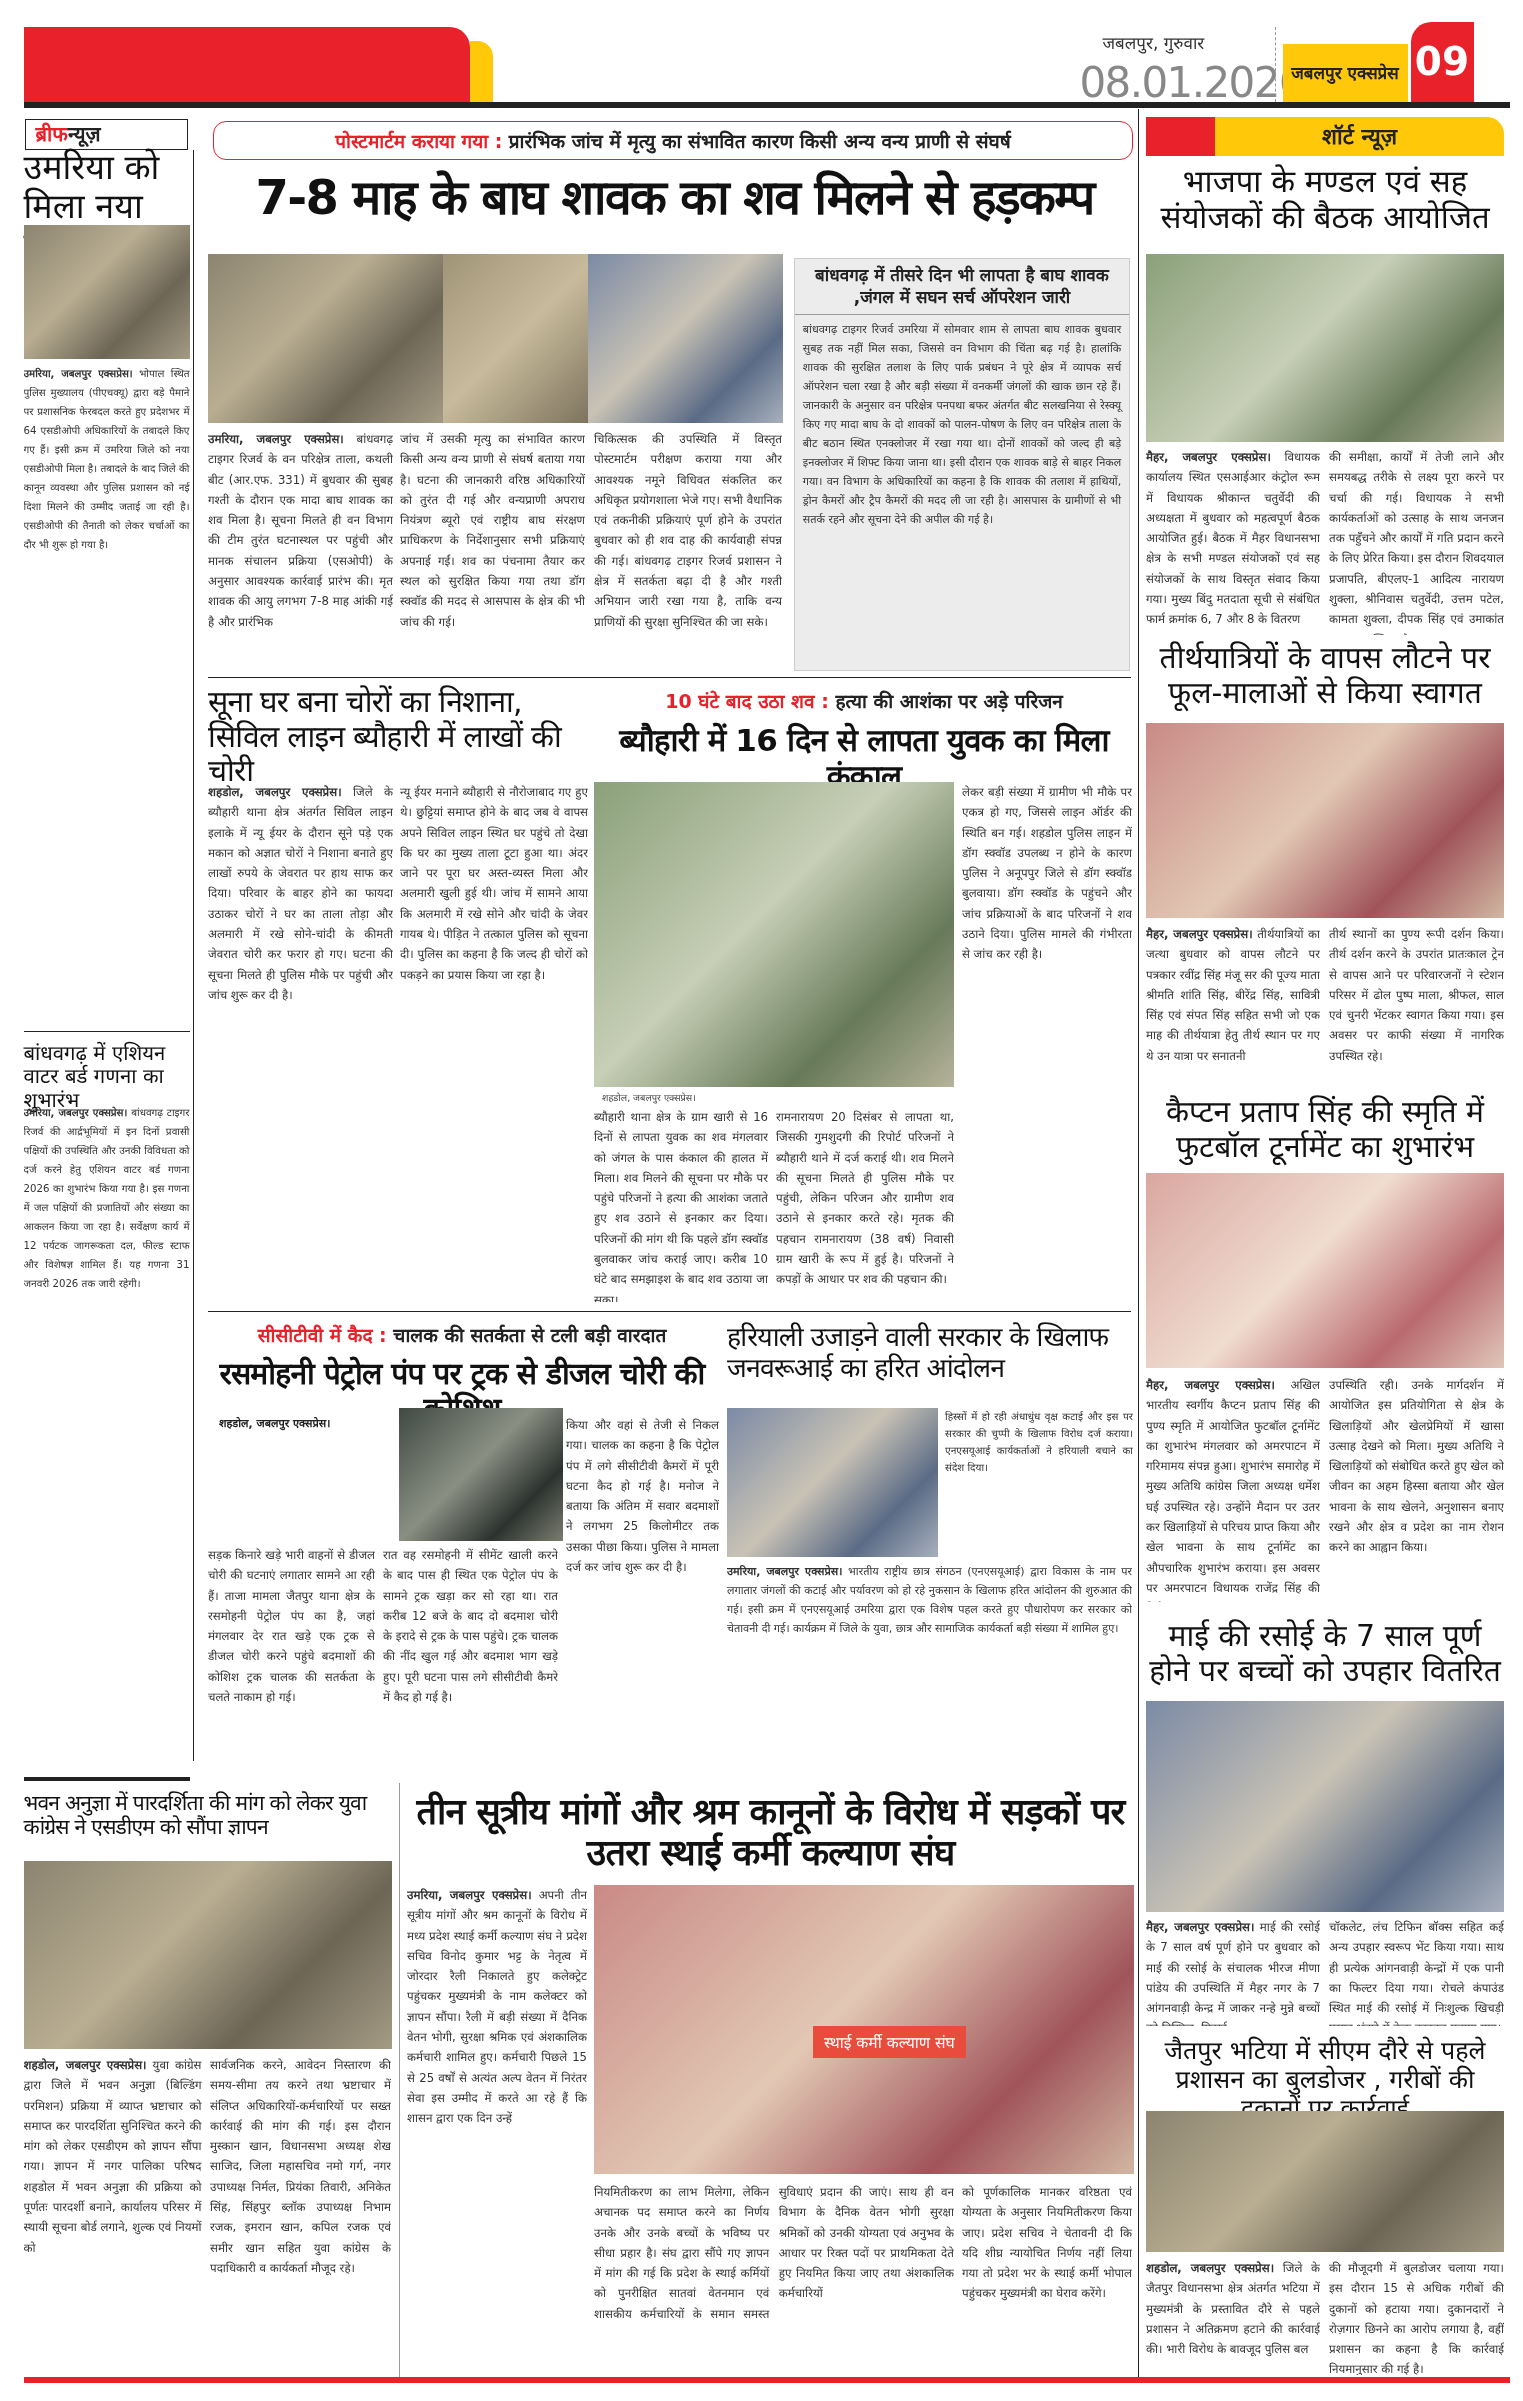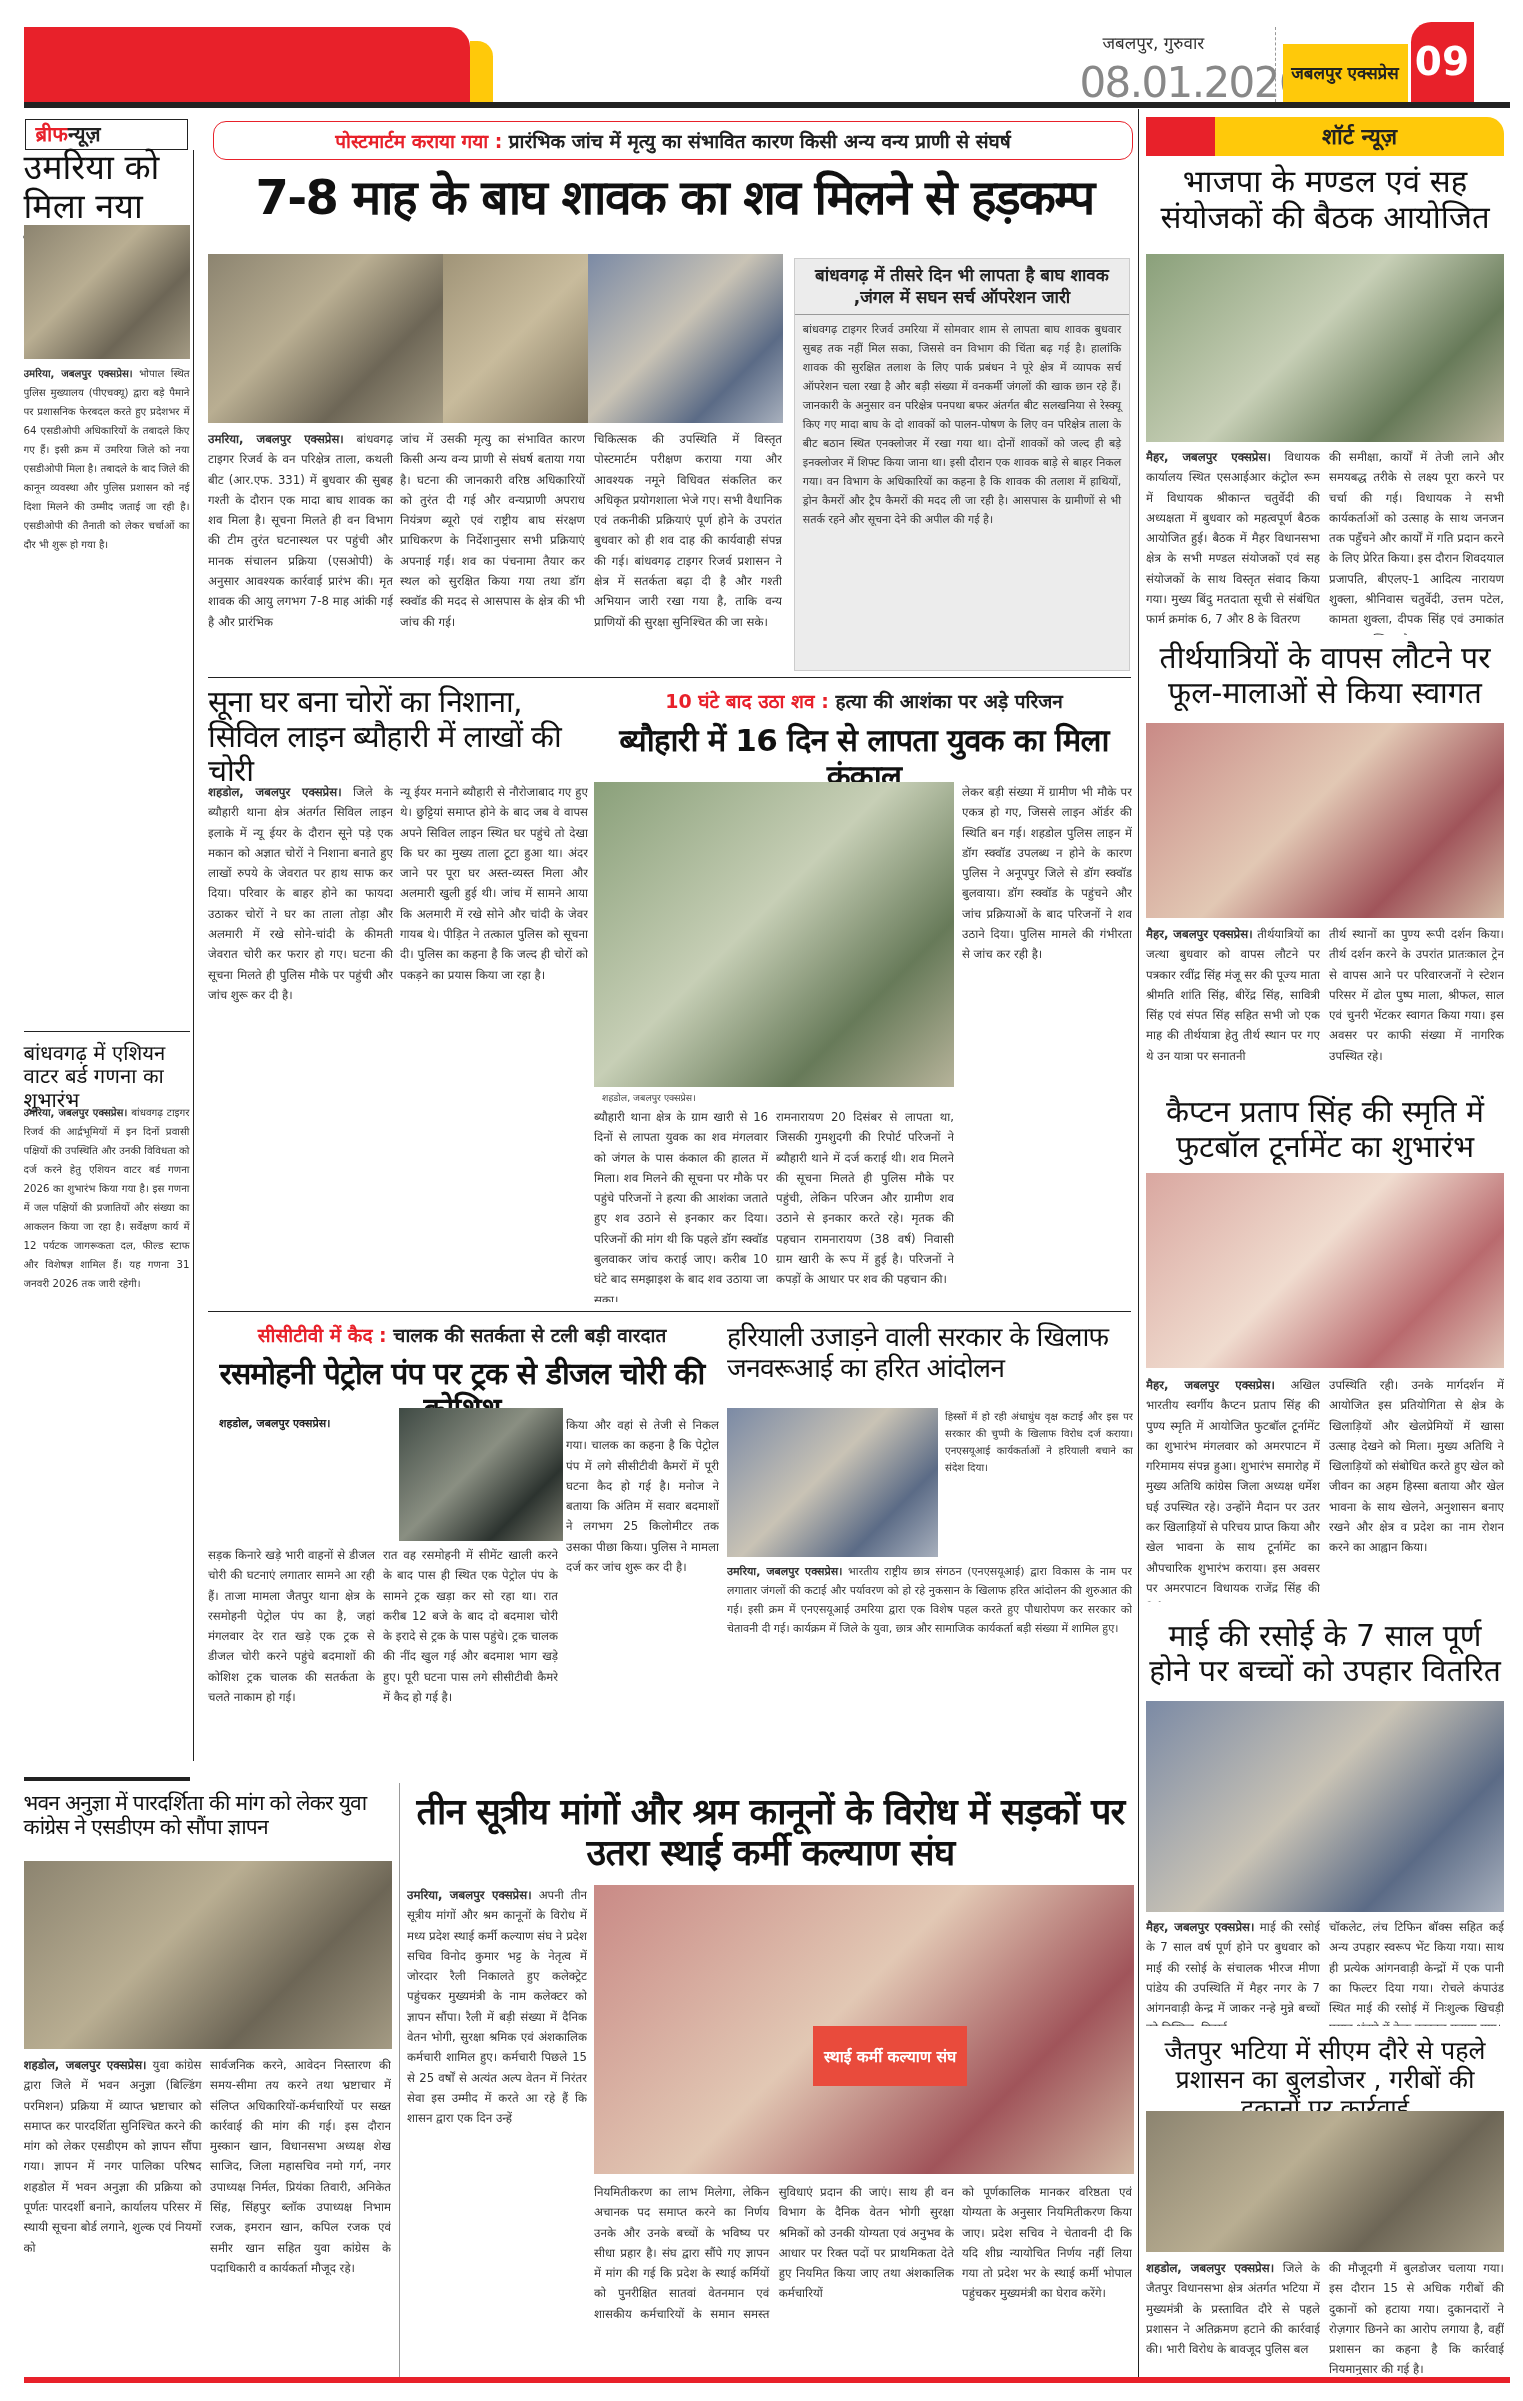--- a/index.html
+++ b/index.html
@@ -112,21 +112,21 @@
 
 <div class="abs head" style="left:23.5px;top:1791px;width:368px;font-size:21px;font-weight:normal;letter-spacing:-0.8px">भवन अनुज्ञा में पारदर्शिता की मांग को लेकर युवा कांग्रेस ने एसडीएम को सौंपा ज्ञापन</div>
 <div class="abs photo" style="left:23.5px;top:1861px;width:368px;height:188px"></div>
 <div class="abs txt" style="left:23.5px;top:2055px;width:178px;height:321px"><b>शहडोल, जबलपुर एक्सप्रेस।</b> <span>युवा कांग्रेस द्वारा जिले में भवन अनुज्ञा (बिल्डिंग परमिशन) प्रक्रिया में व्याप्त भ्रष्टाचार को समाप्त कर पारदर्शिता सुनिश्चित करने की मांग को लेकर एसडीएम को ज्ञापन सौंपा गया। ज्ञापन में नगर पालिका परिषद शहडोल में भवन अनुज्ञा की प्रक्रिया को पूर्णतः पारदर्शी बनाने, कार्यालय परिसर में स्थायी सूचना बोर्ड लगाने, शुल्क एवं नियमों को</span></div>
 <div class="abs txt" style="left:210px;top:2055px;width:181px;height:321px">सार्वजनिक करने, आवेदन निस्तारण की समय-सीमा तय करने तथा भ्रष्टाचार में संलिप्त अधिकारियों-कर्मचारियों पर सख्त कार्रवाई की मांग की गई। इस दौरान मुस्कान खान, विधानसभा अध्यक्ष शेख साजिद, जिला महासचिव नमो गर्ग, नगर उपाध्यक्ष निर्मल, प्रियंका तिवारी, अनिकेत सिंह, सिंहपुर ब्लॉक उपाध्यक्ष निभाम रजक, इमरान खान, कपिल रजक एवं समीर खान सहित युवा कांग्रेस के पदाधिकारी व कार्यकर्ता मौजूद रहे।</div>
 <div class="abs vline" style="left:399px;top:1783px;height:594px;border-color:#999;border-left-width:0.8px"></div>
 
 <div class="abs head" style="left:407px;top:1791px;width:727px;font-size:36px;text-align:center;letter-spacing:-0.8px">तीन सूत्रीय मांगों और श्रम कानूनों के विरोध में सड़कों पर उतरा स्थाई कर्मी कल्याण संघ</div>
 <div class="abs txt" style="left:407px;top:1885px;width:180px;height:485px"><b>उमरिया, जबलपुर एक्सप्रेस।</b> <span>अपनी तीन सूत्रीय मांगों और श्रम कानूनों के विरोध में मध्य प्रदेश स्थाई कर्मी कल्याण संघ ने प्रदेश सचिव विनोद कुमार भट्ट के नेतृत्व में जोरदार रैली निकालते हुए कलेक्ट्रेट पहुंचकर मुख्यमंत्री के नाम कलेक्टर को ज्ञापन सौंपा। रैली में बड़ी संख्या में दैनिक वेतन भोगी, सुरक्षा श्रमिक एवं अंशकालिक कर्मचारी शामिल हुए। कर्मचारी पिछले 15 से 25 वर्षों से अत्यंत अल्प वेतन में निरंतर सेवा इस उम्मीद में करते आ रहे हैं कि शासन द्वारा एक दिन उन्हें</span></div>
 <div class="abs photo red" style="left:594px;top:1885px;width:540px;height:289px">
-  <div style="position:absolute;left:219px;top:141px;background:#e94b3c;color:#fff;font-size:15.6px;font-weight:bold;padding:19px 11px">स्थाई कर्मी कल्याण संघ</div>
+  <div style="position:absolute;left:219px;top:141px;background:#e94b3c;color:#fff;font-size:15.6px;font-weight:normal;padding:5px 11px">स्थाई कर्मी कल्याण संघ</div>
 </div>
 <div class="abs txt" style="left:594px;top:2182px;width:360px;height:195px;column-count:2;column-gap:9.4px">नियमितीकरण का लाभ मिलेगा, लेकिन अचानक पद समाप्त करने का निर्णय उनके और उनके बच्चों के भविष्य पर सीधा प्रहार है। संघ द्वारा सौंपे गए ज्ञापन में मांग की गई कि प्रदेश के स्थाई कर्मियों को पुनरीक्षित सातवां वेतनमान एवं शासकीय कर्मचारियों के समान समस्त सुविधाएं प्रदान की जाएं। साथ ही वन विभाग के दैनिक वेतन भोगी सुरक्षा श्रमिकों को उनकी योग्यता एवं अनुभव के आधार पर रिक्त पदों पर प्राथमिकता देते हुए नियमित किया जाए तथा अंशकालिक कर्मचारियों</div>
 <div class="abs txt" style="left:962px;top:2182px;width:170px;height:195px">को पूर्णकालिक मानकर वरिष्ठता एवं योग्यता के अनुसार नियमितीकरण किया जाए। प्रदेश सचिव ने चेतावनी दी कि यदि शीघ्र न्यायोचित निर्णय नहीं लिया गया तो प्रदेश भर के स्थाई कर्मी भोपाल पहुंचकर मुख्यमंत्री का घेराव करेंगे।</div>
 
 <div class="abs short-hdr">
     <div class="red"></div>
     <span>शॉर्ट न्यूज़</span>
   </div>
 
 <div class="abs head" style="left:1146px;top:164px;width:358px;font-size:31px;font-weight:normal;text-align:center">भाजपा के मण्डल एवं सह संयोजकों की बैठक आयोजित</div>

